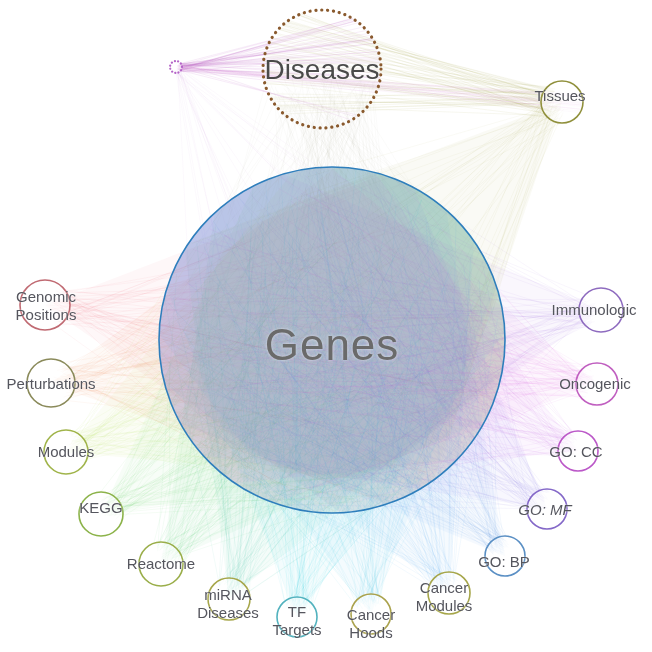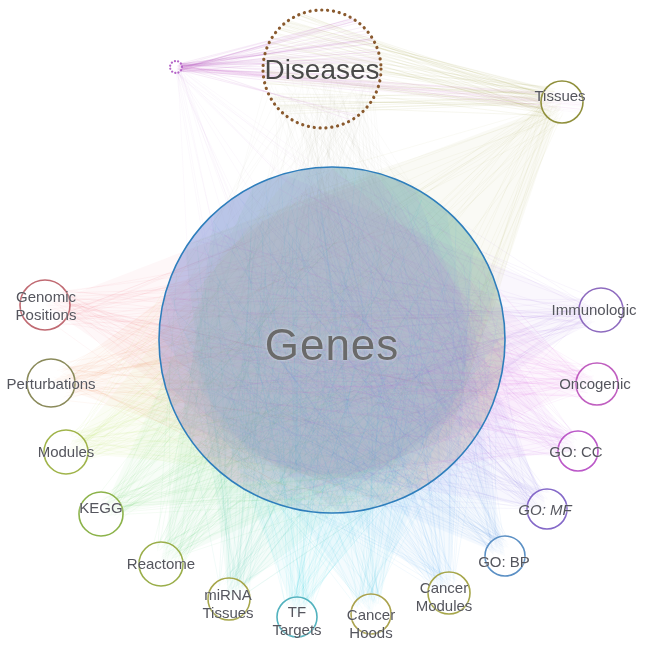--- a/index.html
+++ b/index.html
@@ -1186,21 +1186,21 @@
   <div class="labels">
       <div class="nlabel" style="left: 322px; top: 70px; font-size: 28px; color: rgb(74, 74, 74);">Diseases</div>
       <div class="nlabel" style="left: 560px; top: 96px;">Tissues</div>
       <div class="nlabel" style="left: 46px; top: 306px;">Genomic
 Positions</div>
       <div class="nlabel" style="left: 51px; top: 384px;">Perturbations</div>
       <div class="nlabel" style="left: 66px; top: 452px;">Modules</div>
       <div class="nlabel" style="left: 101px; top: 508px;">KEGG</div>
       <div class="nlabel" style="left: 161px; top: 564px;">Reactome</div>
       <div class="nlabel" style="left: 228px; top: 604px;">miRNA
-Tissues</div>
+Diseases</div>
       <div class="nlabel" style="left: 297px; top: 621px;">TF
 Targets</div>
       <div class="nlabel" style="left: 371px; top: 624px;">Cancer
 Hoods</div>
       <div class="nlabel" style="left: 444px; top: 597px;">Cancer
 Modules</div>
       <div class="nlabel" style="left: 504px; top: 562px;">GO: BP</div>
       <div class="nlabel" style="left: 545px; top: 510px; font-style: italic;">GO: MF</div>
       <div class="nlabel" style="left: 576px; top: 452px;">GO: CC</div>
       <div class="nlabel" style="left: 595px; top: 384px;">Oncogenic</div>

